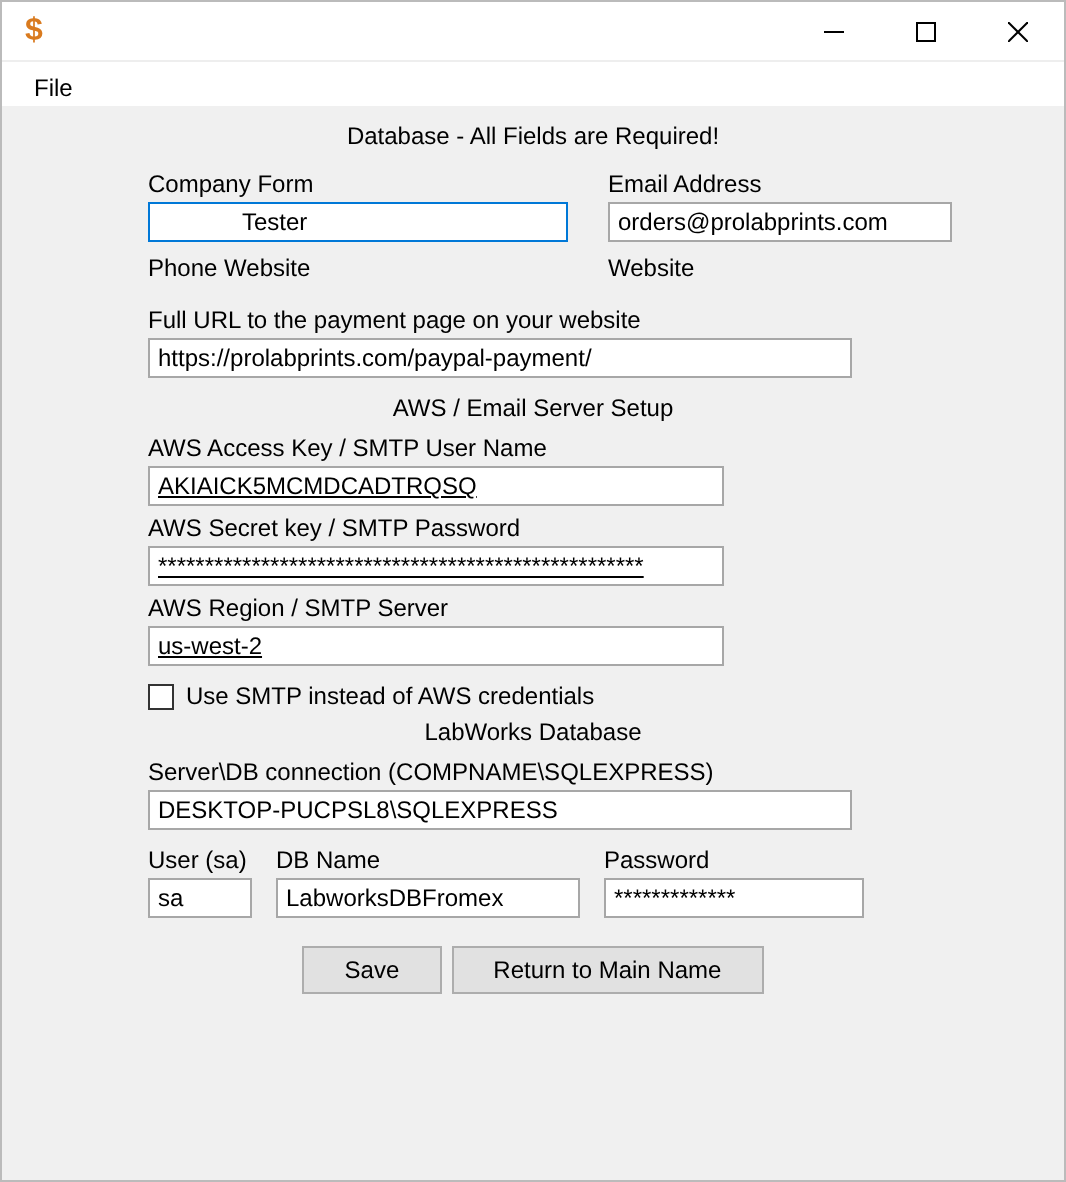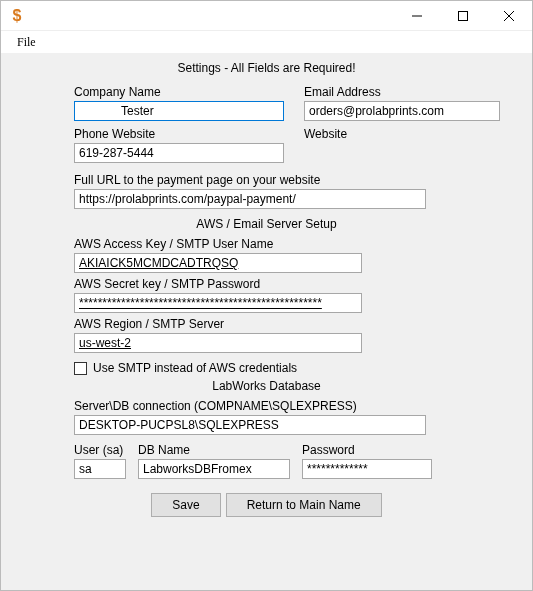--- a/index.html
+++ b/index.html
@@ -32,24 +32,23 @@
   .titlebar .spacer { flex: 1; }
   .win-btn {
     width: 46px; height: 30px;
     display: flex; align-items: center; justify-content: center;
     font-family: "Segoe UI Symbol", "Segoe UI", sans-serif;
   }
   .win-btn svg { display:block; }
   .menubar {
     height: 22px;
     display: flex;
-    align-items: center;
+    align-items: flex-end;
     padding: 0 8px;
     background: #fff;
-    font-family: Liberation Serif, serif;
   }
   .menubar .menu-item {
     padding: 2px 8px;
   }
   .client {
     background: #f0f0f0;
     height: calc(591px - 30px - 22px - 2px);
     padding: 6px 18px 10px 18px;
     position: relative;
   }
@@ -123,37 +122,36 @@
       </svg>
   </div>
 </div>
 
 <div class="menubar">
   <div class="menu-item">File</div>
 </div>
 
 <div class="client">
 
-  <div class="section-title">Settings - All Fields are Required!</div>
+  <div class="section-title">Database - All Fields are Required!</div>
 
   <div class="row pad-left">
     <div class="col">
-      <label class="field-label">Company Name</label>
+      <label class="field-label">Company Form</label>
       <input type="text" class="pair-left focused" style="width: 210px;" value="Tester">
     </div>
     <div class="col">
       <label class="field-label">Email Address</label>
-      <input type="text" style="width: 196px;" value="orders@prolabprints.com">
+      <input type="text" style="width: 172px;" value="orders@prolabprints.com">
     </div>
   </div>
 
   <div class="row pad-left">
     <div class="col">
       <label class="field-label">Phone Website</label>
-      <input type="text" style="width: 210px;" value="619-287-5444">
     </div>
     <div class="col">
       <label class="field-label">Website</label>
     </div>
   </div>
 
   <div class="section-gap"></div>
 
   <label class="field-label">Full URL to the payment page on your website</label>
   <div class="full-line pad-left">

